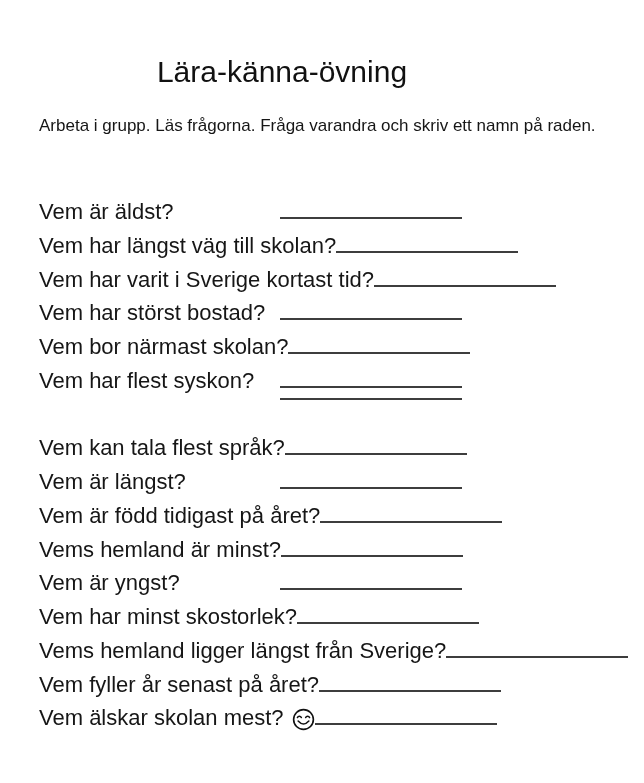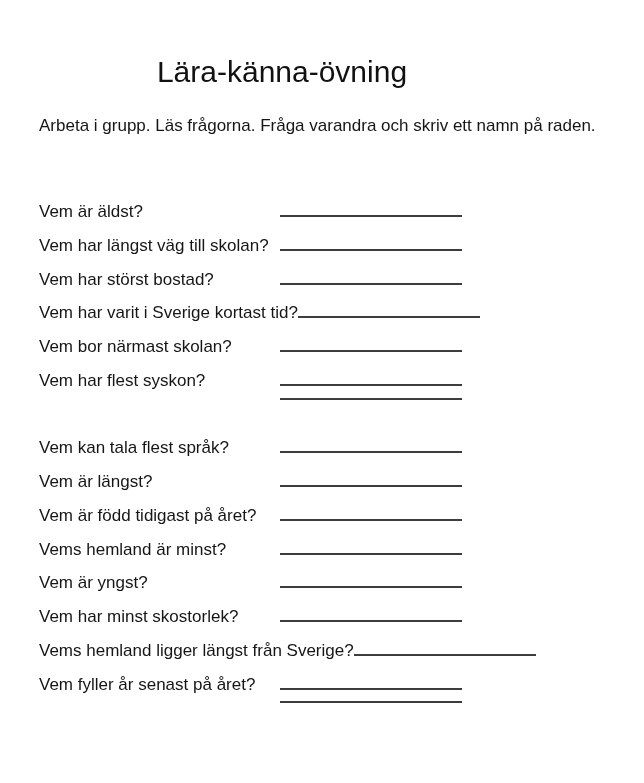--- a/index.html
+++ b/index.html
@@ -39,21 +39,21 @@
   }
   .question-list {
     margin: 58px 82px 0 39px; 
   }
   .row {
     display: flex;
     align-items: baseline;
     height: 33.75px;
   }
   .q {
-    font-size: 17px;
+    font-size: 22px;
     line-height: 33.75px;
     white-space: nowrap;
     color: #161616;
   }
   .answer-line {
     display: inline-block;
     width: 182px;
     min-width: 182px;
     height: 0;
     margin-left: auto;
@@ -81,26 +81,26 @@
       <span class="q">Vem är äldst?</span>
       <span class="answer-line"></span>
     </div>
 
     <div class="row">
       <span class="q">Vem har längst väg till skolan?</span>
       <span class="answer-line"></span>
     </div>
 
     <div class="row">
-      <span class="q">Vem har störst bostad?</span>
+      <span class="q">Vem har varit i Sverige kortast tid?</span>
       <span class="answer-line"></span>
     </div>
 
     <div class="row">
-      <span class="q">Vem har varit i Sverige kortast tid?</span>
+      <span class="q">Vem har störst bostad?</span>
       <span class="answer-line"></span>
     </div>
 
     <div class="row">
       <span class="q">Vem bor närmast skolan?</span>
       <span class="answer-line"></span>
     </div>
 
     <div class="row">
       <span class="q">Vem har flest syskon?</span>
@@ -145,17 +145,23 @@
       <span class="q">Vems hemland ligger längst från Sverige?</span>
       <span class="answer-line"></span>
     </div>
 
     <div class="row">
       <span class="q">Vem fyller år senast på året?</span>
       <span class="answer-line"></span>
     </div>
 
     <div class="row">
+      <span class="q"><span>Vem älskar skolan mest?</span><svg class="smiley" viewBox="0 0 24 24" aria-hidden="true">
+          <circle cx="12" cy="12" r="10.3" fill="none" stroke="#111111" stroke-width="1.7"></circle>
+          <path d="M5.6 10 A2.3 2.3 0 0 1 9.8 10" fill="none" stroke="#111111" stroke-width="1.5" stroke-linecap="round"></path>
+          <path d="M14.2 10 A2.3 2.3 0 0 1 18.4 10" fill="none" stroke="#111111" stroke-width="1.5" stroke-linecap="round"></path>
+          <path d="M6.4 13.6 Q12 19.8 17.6 13.6" fill="none" stroke="#111111" stroke-width="1.6" stroke-linecap="round"></path>
+        </svg></span>
       <span class="answer-line"></span>
     </div>
 
   </div>
 </div>
 
 </body></html>

